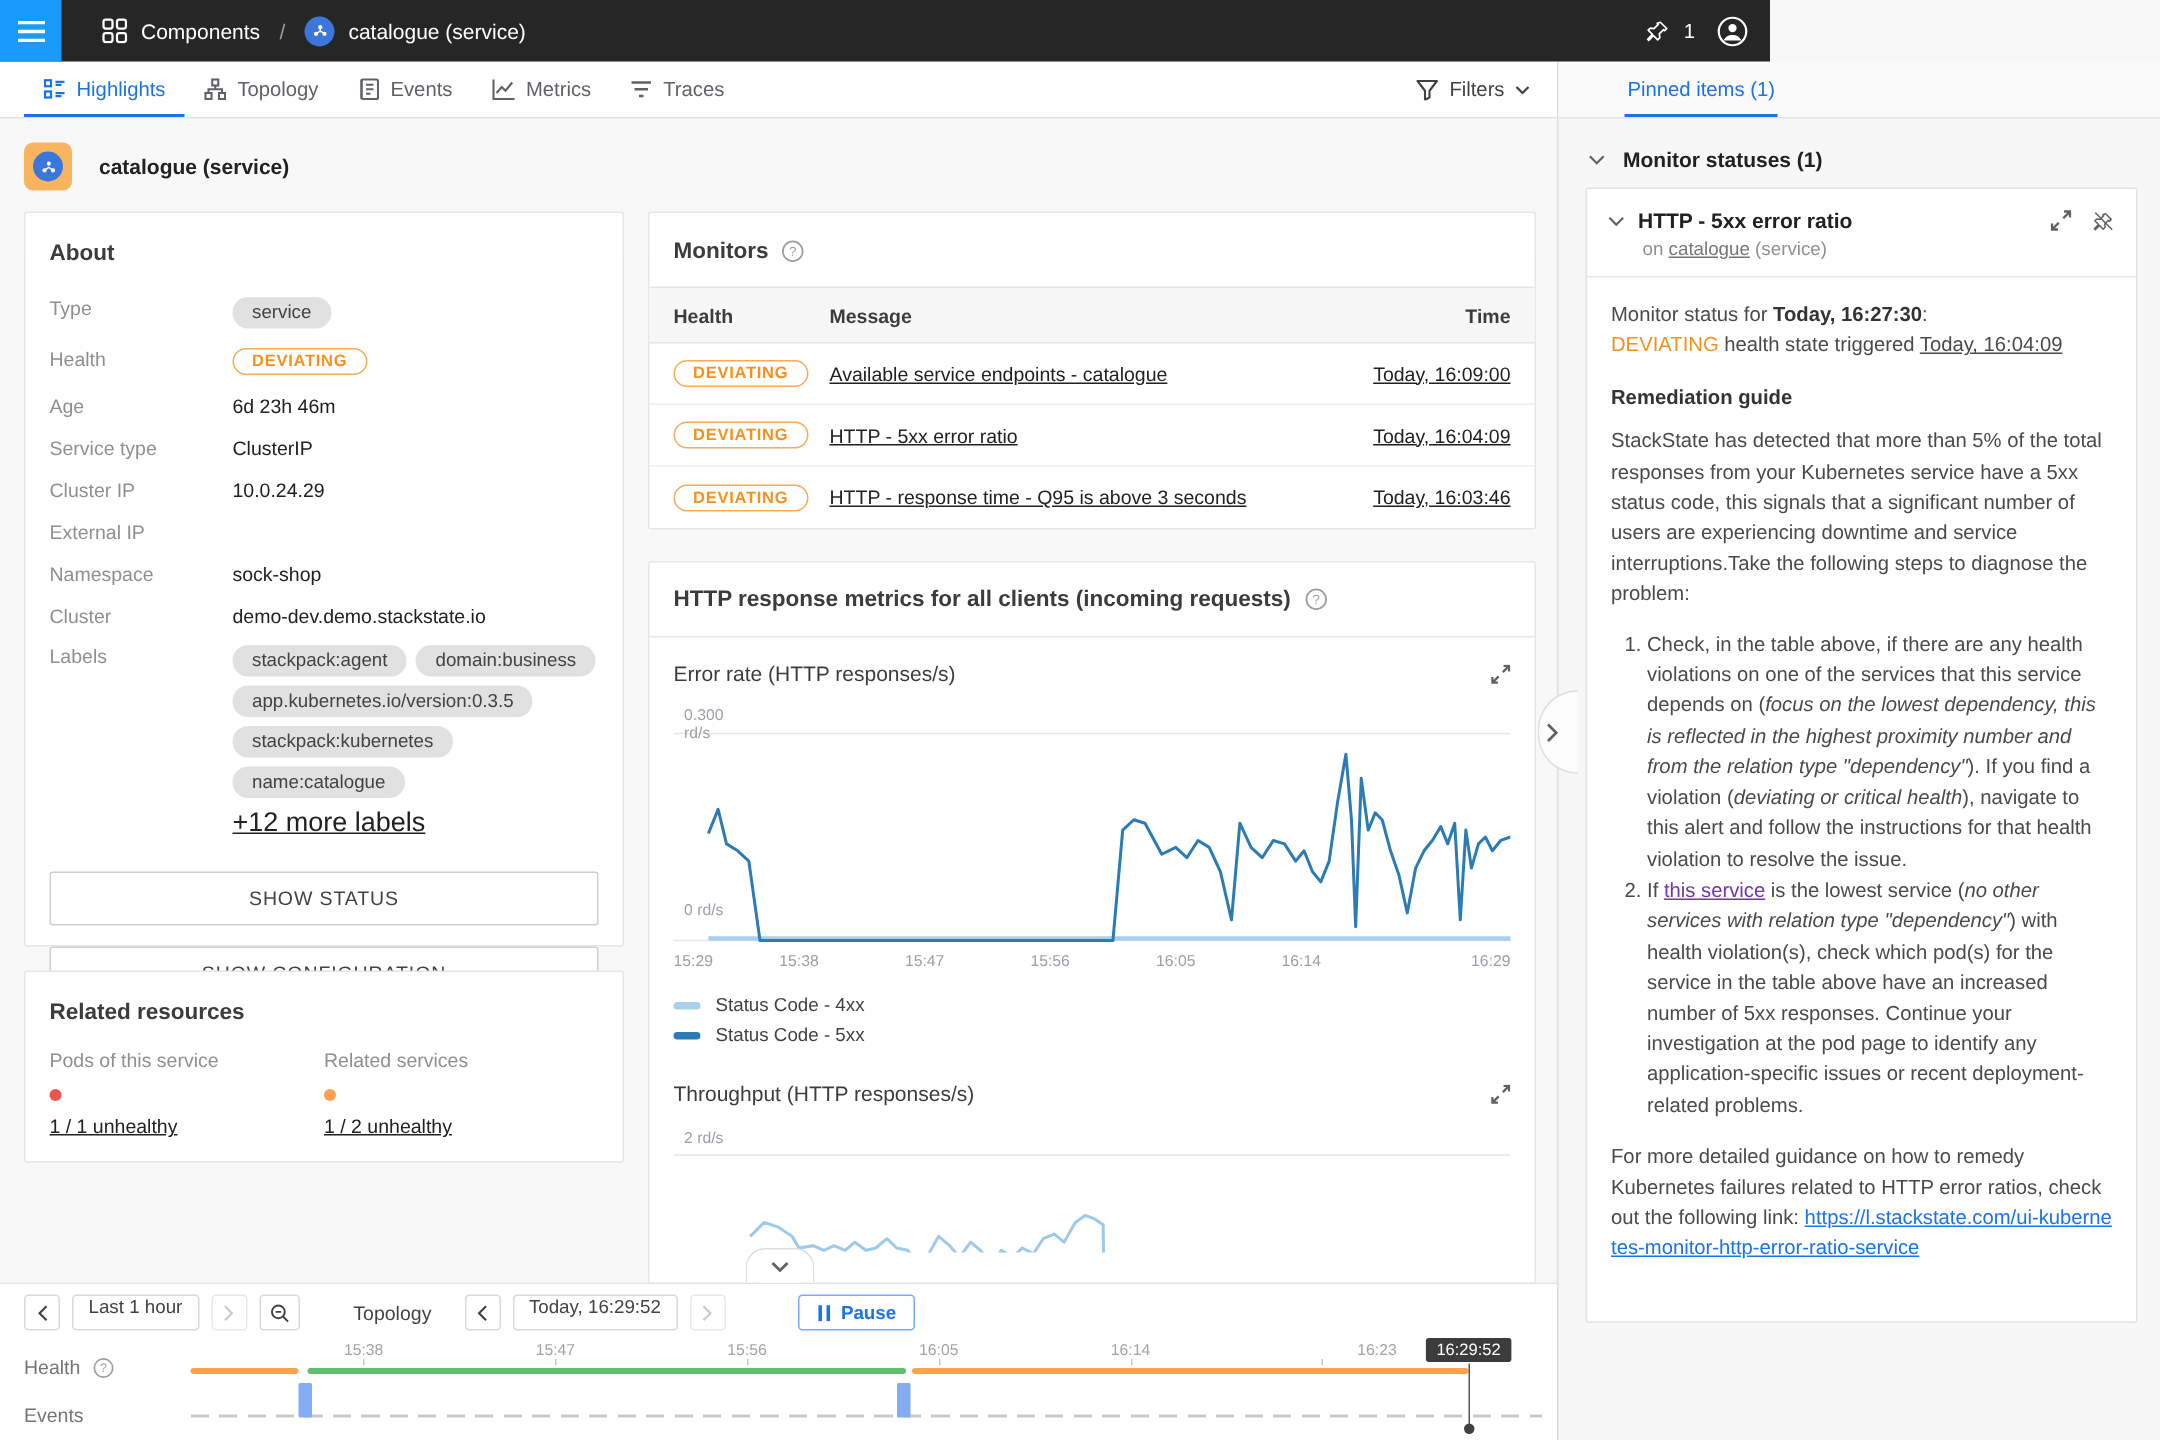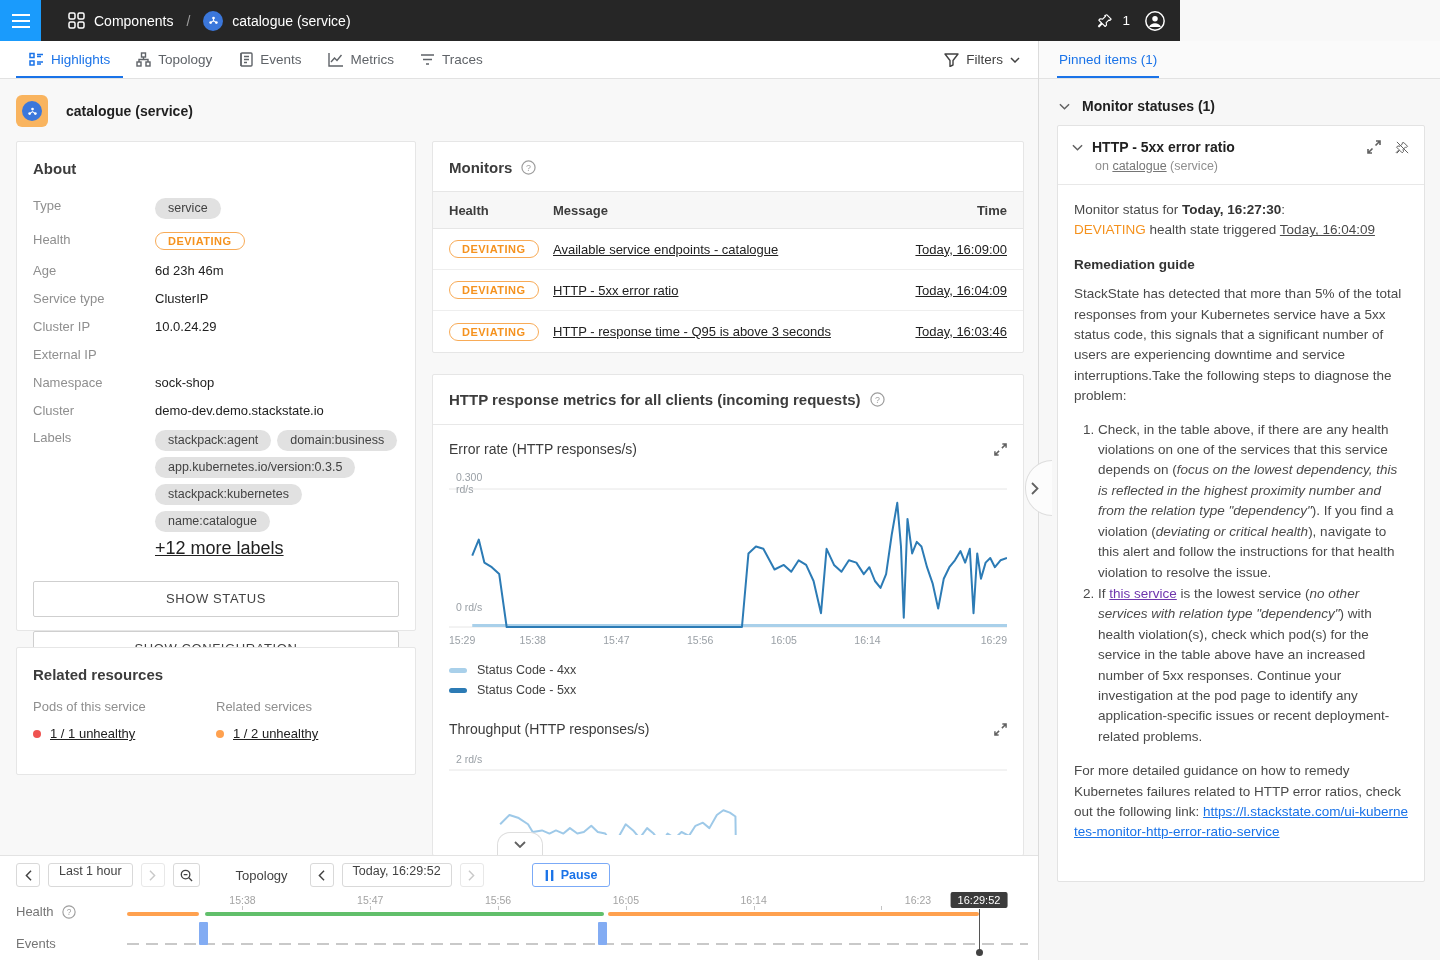--- a/index.html
+++ b/index.html
@@ -55,21 +55,21 @@
   .more-link { font-size:18px; color:#212121; text-decoration:underline; cursor:pointer; white-space:nowrap; }
   .outline-btn { display:block; width:100%; height:36px; background:#fff; border:1px solid #cfcfcf;
     border-radius:2px; font-size:13px; letter-spacing:.6px; color:#424242; text-align:center;
     line-height:34px; cursor:pointer; margin-top:14px; font-family:inherit; }
 
   
   .related-card { left:16px; top:568px; width:400px; height:128px; padding:18px 16px; }
   .rel-cols { display:flex; margin-top:16px; }
   .rel-col { width:50%; }
   .rel-label { font-size:13px; color:#8f8f8f; }
-  .rel-val { display:flex; align-items:center; gap:9px; margin-top:12px; font-size:13px; }
+  .rel-val { display:flex; gap:9px; margin-top:12px; font-size:13px;flex-direction:column; }
   .dot { width:8px; height:8px; border-radius:50%; }
   .link-dark { color:#212121; text-decoration:underline; cursor:pointer; }
 
   
   .monitors-card { left:432px; top:62px; width:592px; }
   .mon-head { padding:17px 16px 15px; display:flex; align-items:center; gap:9px; }
   .mon-table-head { display:flex; align-items:center; background:#f7f7f7; border-top:1px solid #e6e6e6;
     border-bottom:1px solid #e6e6e6; height:38px; font-size:13px; font-weight:bold; color:#3c3c3c; }
   .mon-row { display:flex; align-items:center; height:41px; border-bottom:1px solid #eee; font-size:13px; }
   .mon-row:last-child { border-bottom:none; }
@@ -95,21 +95,21 @@
   .collapse-tab { position:absolute; left:497px; top:832px; width:46px; height:23px; background:#fff;
     border:1px solid #ddd; border-bottom:none; border-radius:13px 13px 0 0; display:flex;
     align-items:center; justify-content:center; color:#616161; cursor:pointer; z-index:22; }
 
   
   .rpanel { position:absolute; left:1038px; top:41px; width:402px; height:919px; background:#f7f7f7;
     border-left:1px solid #dcdcdc; }
   .rpanel-tabs { height:38px; background:#fafafa; border-bottom:1px solid #e2e2e2; display:flex;
     align-items:stretch; padding-left:18px; }
   .rtab { display:flex; align-items:center; font-size:13.5px; color:#1a73e8; position:relative;
-    padding:0 2px; cursor:pointer; }
+    padding:0 2px; cursor:pointer;margin-left:26px; }
   .rtab::after { content:""; position:absolute; left:0; right:0; bottom:0; height:2px; background:#1a73e8; }
   .rsection-head { display:flex; align-items:center; gap:12px; margin:19px 0 0 20px; font-size:14px;
     font-weight:bold; color:#212121; cursor:pointer; }
   .pinned-card { position:absolute; left:18px; top:84px; width:368px; height:757px; background:#fff;
     border:1px solid #e3e3e3; border-radius:2px; overflow:hidden; }
   .pc-head { padding:13px 14px 11px; border-bottom:1px solid #e8e8e8; }
   .pc-title-row { display:flex; align-items:center; gap:9px; }
   .pc-title { font-size:14px; font-weight:bold; color:#212121; flex:1; }
   .pc-icons { display:flex; gap:14px; color:#616161; }
   .pc-sub { font-size:12.5px; color:#8f8f8f; margin:4px 0 0 23px; }

